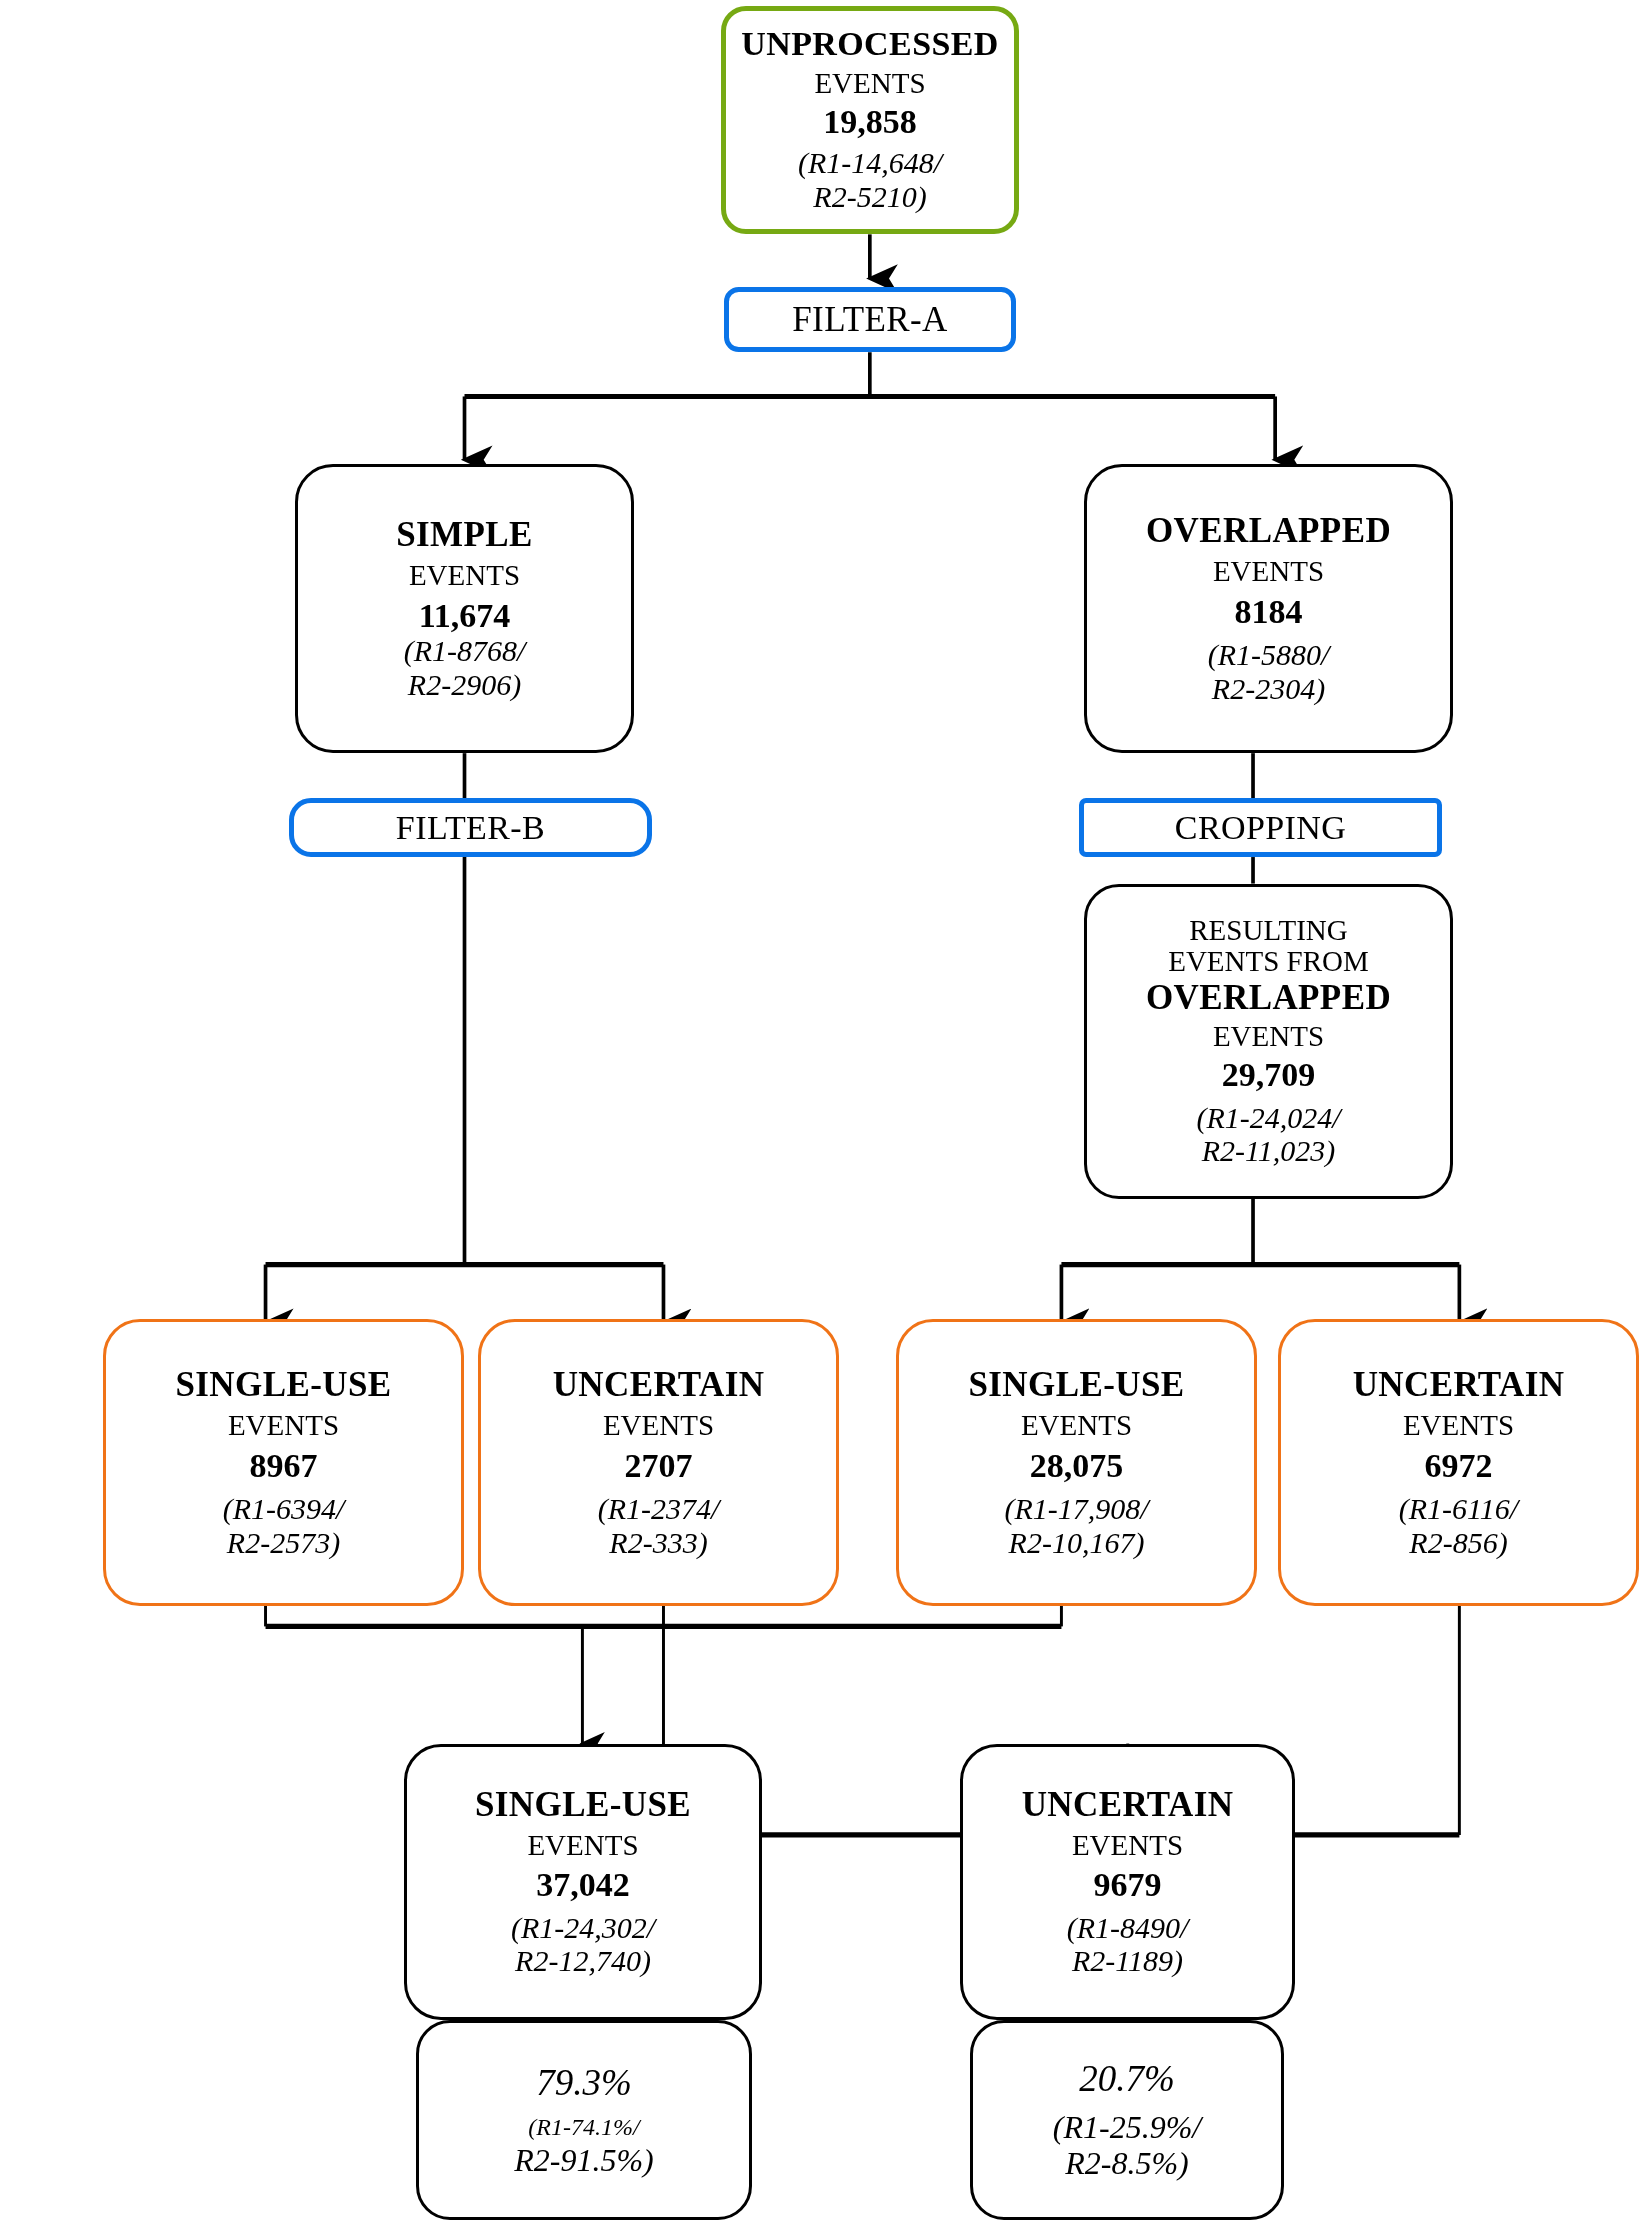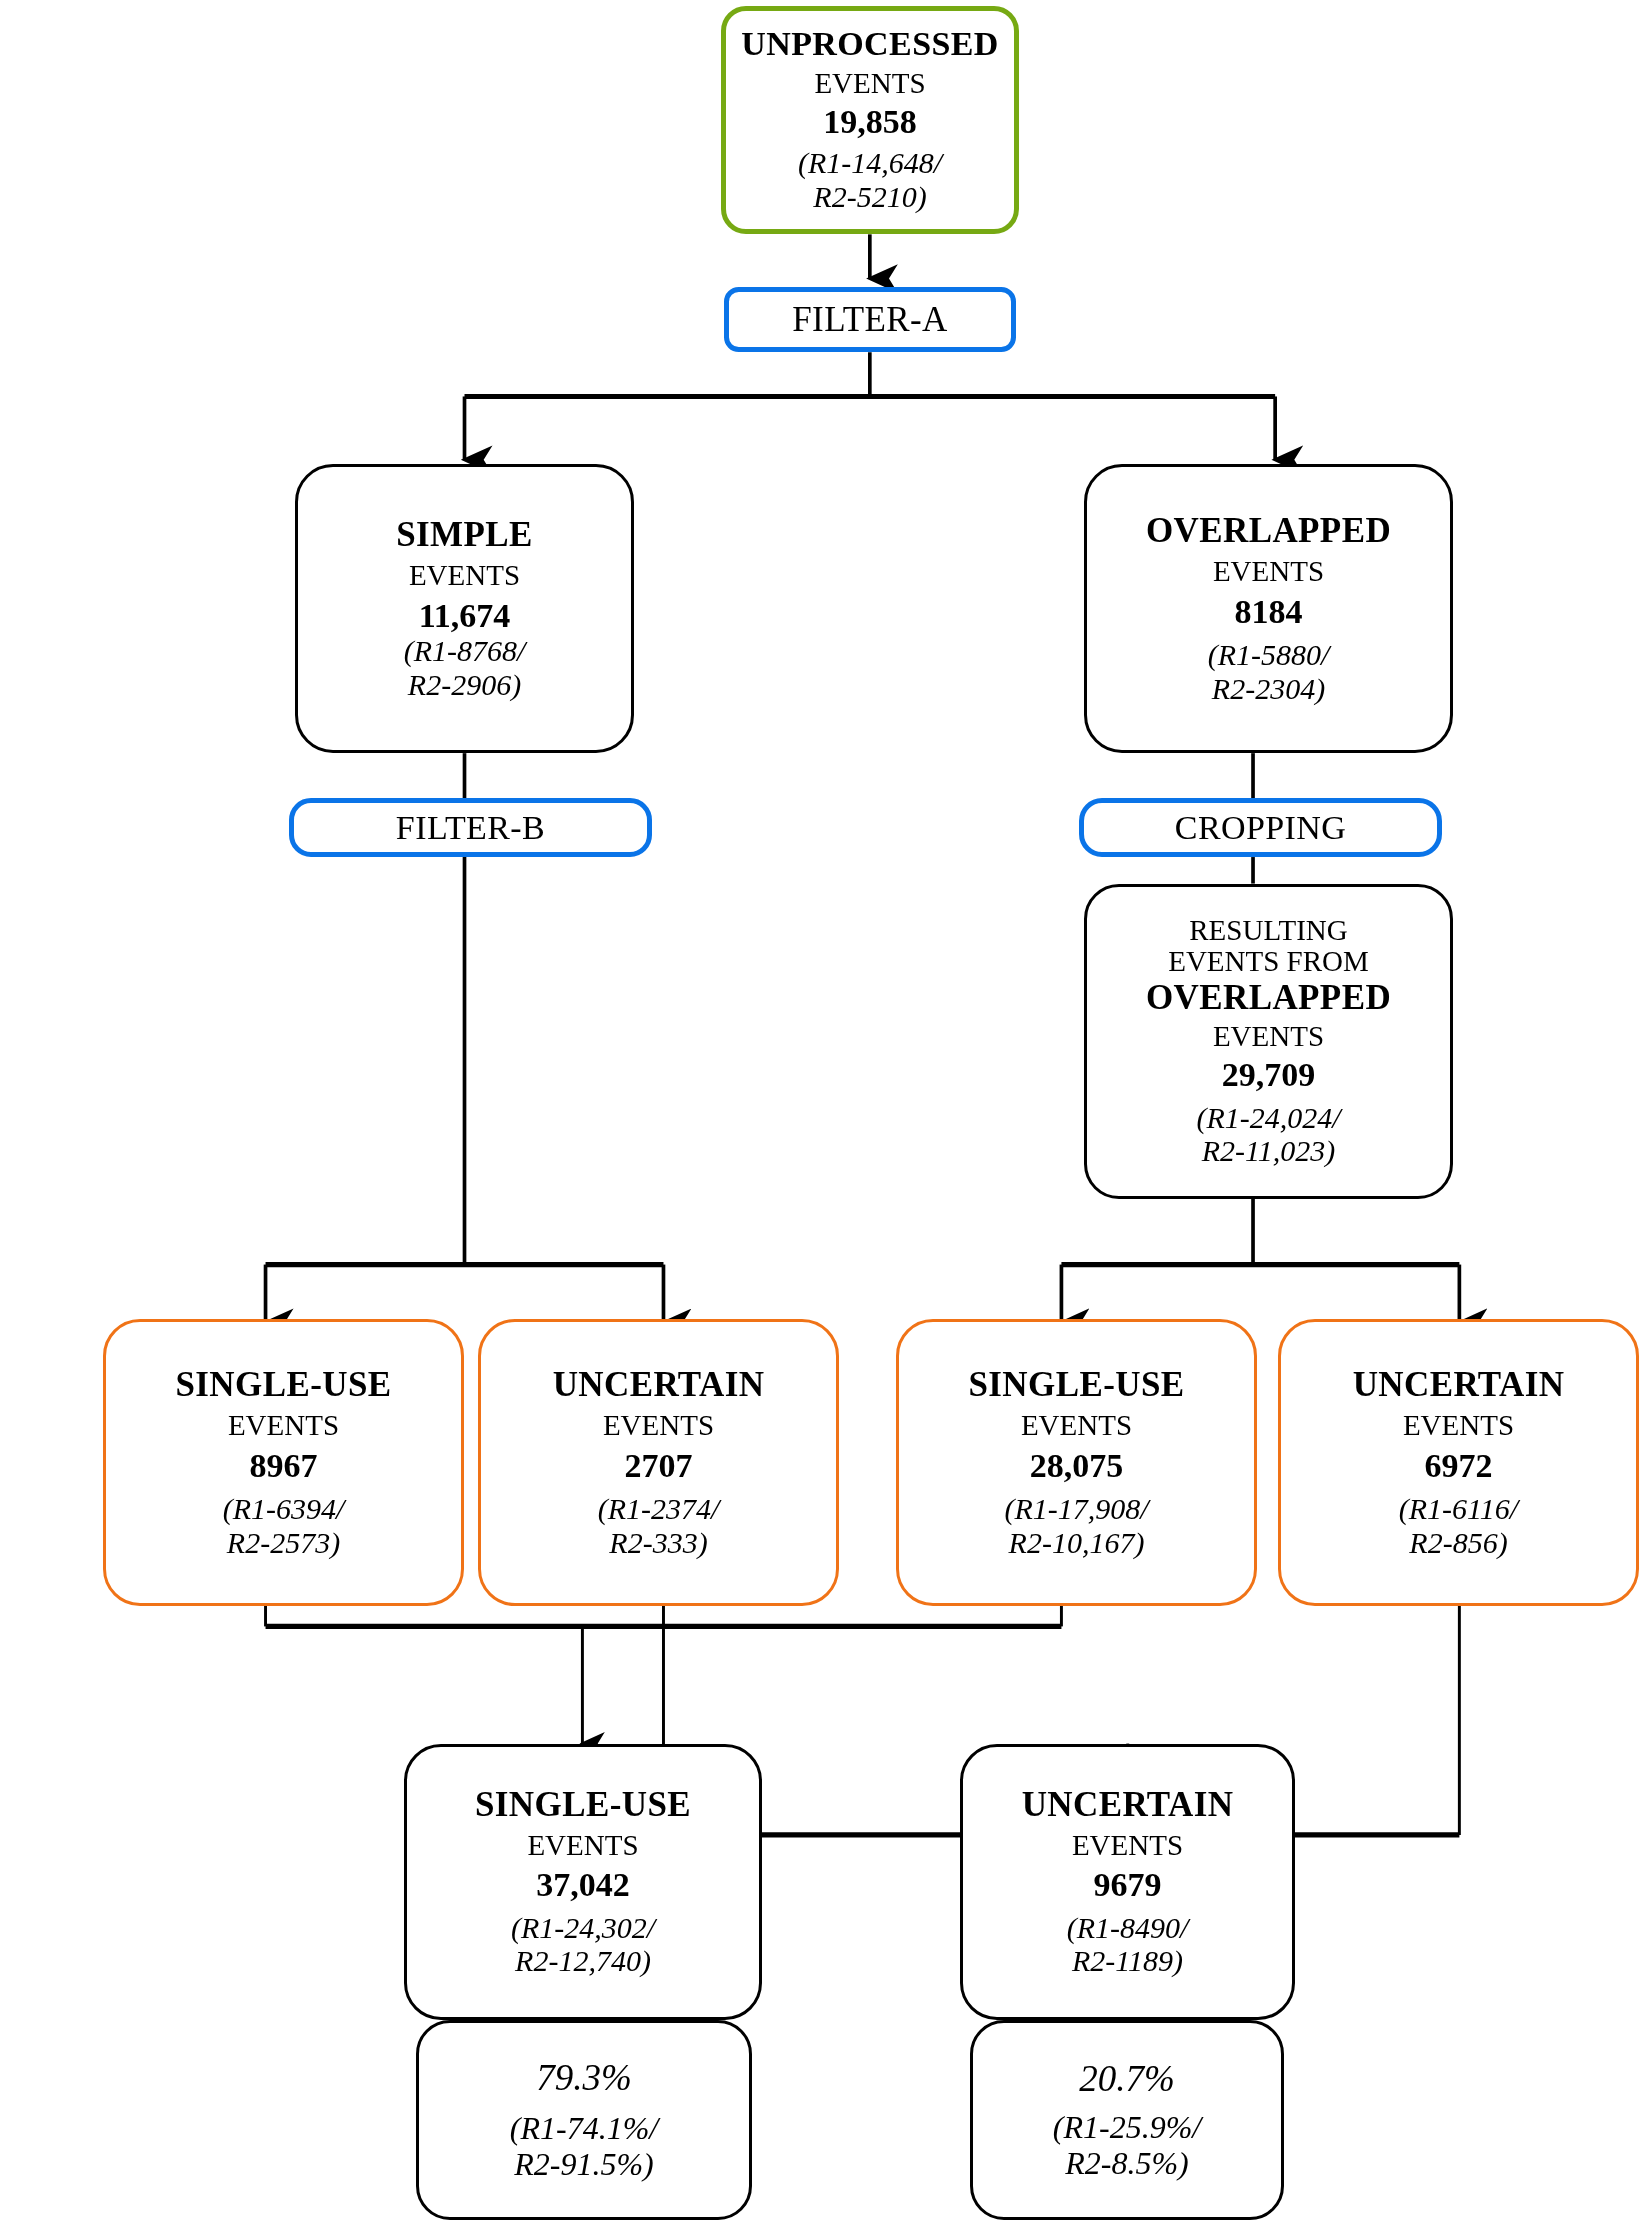--- a/index.html
+++ b/index.html
@@ -112,21 +112,21 @@
     <div class="t-sub" style="font-size:29px;margin-top:7.4px;">EVENTS</div>
     <div class="t-num" style="font-size:34px;margin-top:7.4px;">8184</div>
     <div class="t-par" style="font-size:30px;margin-top:8px;">(R1-5880/</div>
     <div class="t-par" style="font-size:30px;font-family:Liberation Serif, serif;">R2-2304)</div>
   </div>
 
   <div class="node blue" style="left:289px;top:798px;width:363px;height:59px;border-radius:22px;">
     <div class="t-proc" style="font-size:34px;">FILTER-B</div>
   </div>
 
-  <div class="node blue" style="left:1079px;top:798px;width:363px;height:59px;border-radius:23px;text-align:center;">
+  <div class="node blue" style="left:1079px;top:798px;width:363px;height:59px;border-radius:7px;text-align:center;">
     <div class="t-proc" style="font-size:34px;">CROPPING</div>
   </div>
 
   <div class="node black" style="left:1084px;top:884px;width:369px;height:315px;border-radius:35px;">
     <div class="t-sub" style="font-size:29px;">RESULTING</div>
     <div class="t-sub" style="font-size:29px;">EVENTS FROM</div>
     <div class="t-head" style="font-size:35px;margin-top:2.9px;">OVERLAPPED</div>
     <div class="t-sub" style="font-size:29px;margin-top:4.4px;">EVENTS</div>
     <div class="t-num" style="font-size:34px;margin-top:5.9px;">29,709</div>
     <div class="t-par" style="font-size:30px;margin-top:7.4px;text-align:right;">(R1-24,024/</div>
@@ -176,21 +176,21 @@
   <div class="node black" style="left:960px;top:1744px;width:335px;height:276px;border-radius:37px;">
     <div class="t-head" style="font-size:35px;">UNCERTAIN</div>
     <div class="t-sub" style="font-size:29px;margin-top:6.6px;">EVENTS</div>
     <div class="t-num" style="font-size:34px;margin-top:6.6px;">9679</div>
     <div class="t-par" style="font-size:30px;margin-top:7.4px;">(R1-8490/</div>
     <div class="t-par" style="font-size:30px;">R2-1189)</div>
   </div>
 
   <div class="node black" style="left:416px;top:2020px;width:336px;height:200px;border-radius:34px;">
     <div class="t-pct" style="font-size:37px;">79.3%</div>
-    <div class="t-pct" style="font-size:32px;margin-top:10px;">(R1-74.1%/</div>
+    <div class="t-pct" style="font-size:24px;margin-top:10px;">(R1-74.1%/</div>
     <div class="t-pct" style="font-size:32px;">R2-91.5%)</div>
   </div>
 
   <div class="node black" style="left:970px;top:2020px;width:314px;height:200px;border-radius:34px;">
     <div class="t-pct" style="font-size:37px;">20.7%</div>
     <div class="t-pct" style="font-size:32px;margin-top:8.8px;">(R1-25.9%/</div>
     <div class="t-pct" style="font-size:32px;">R2-8.5%)</div>
   </div>
 
 </div>

